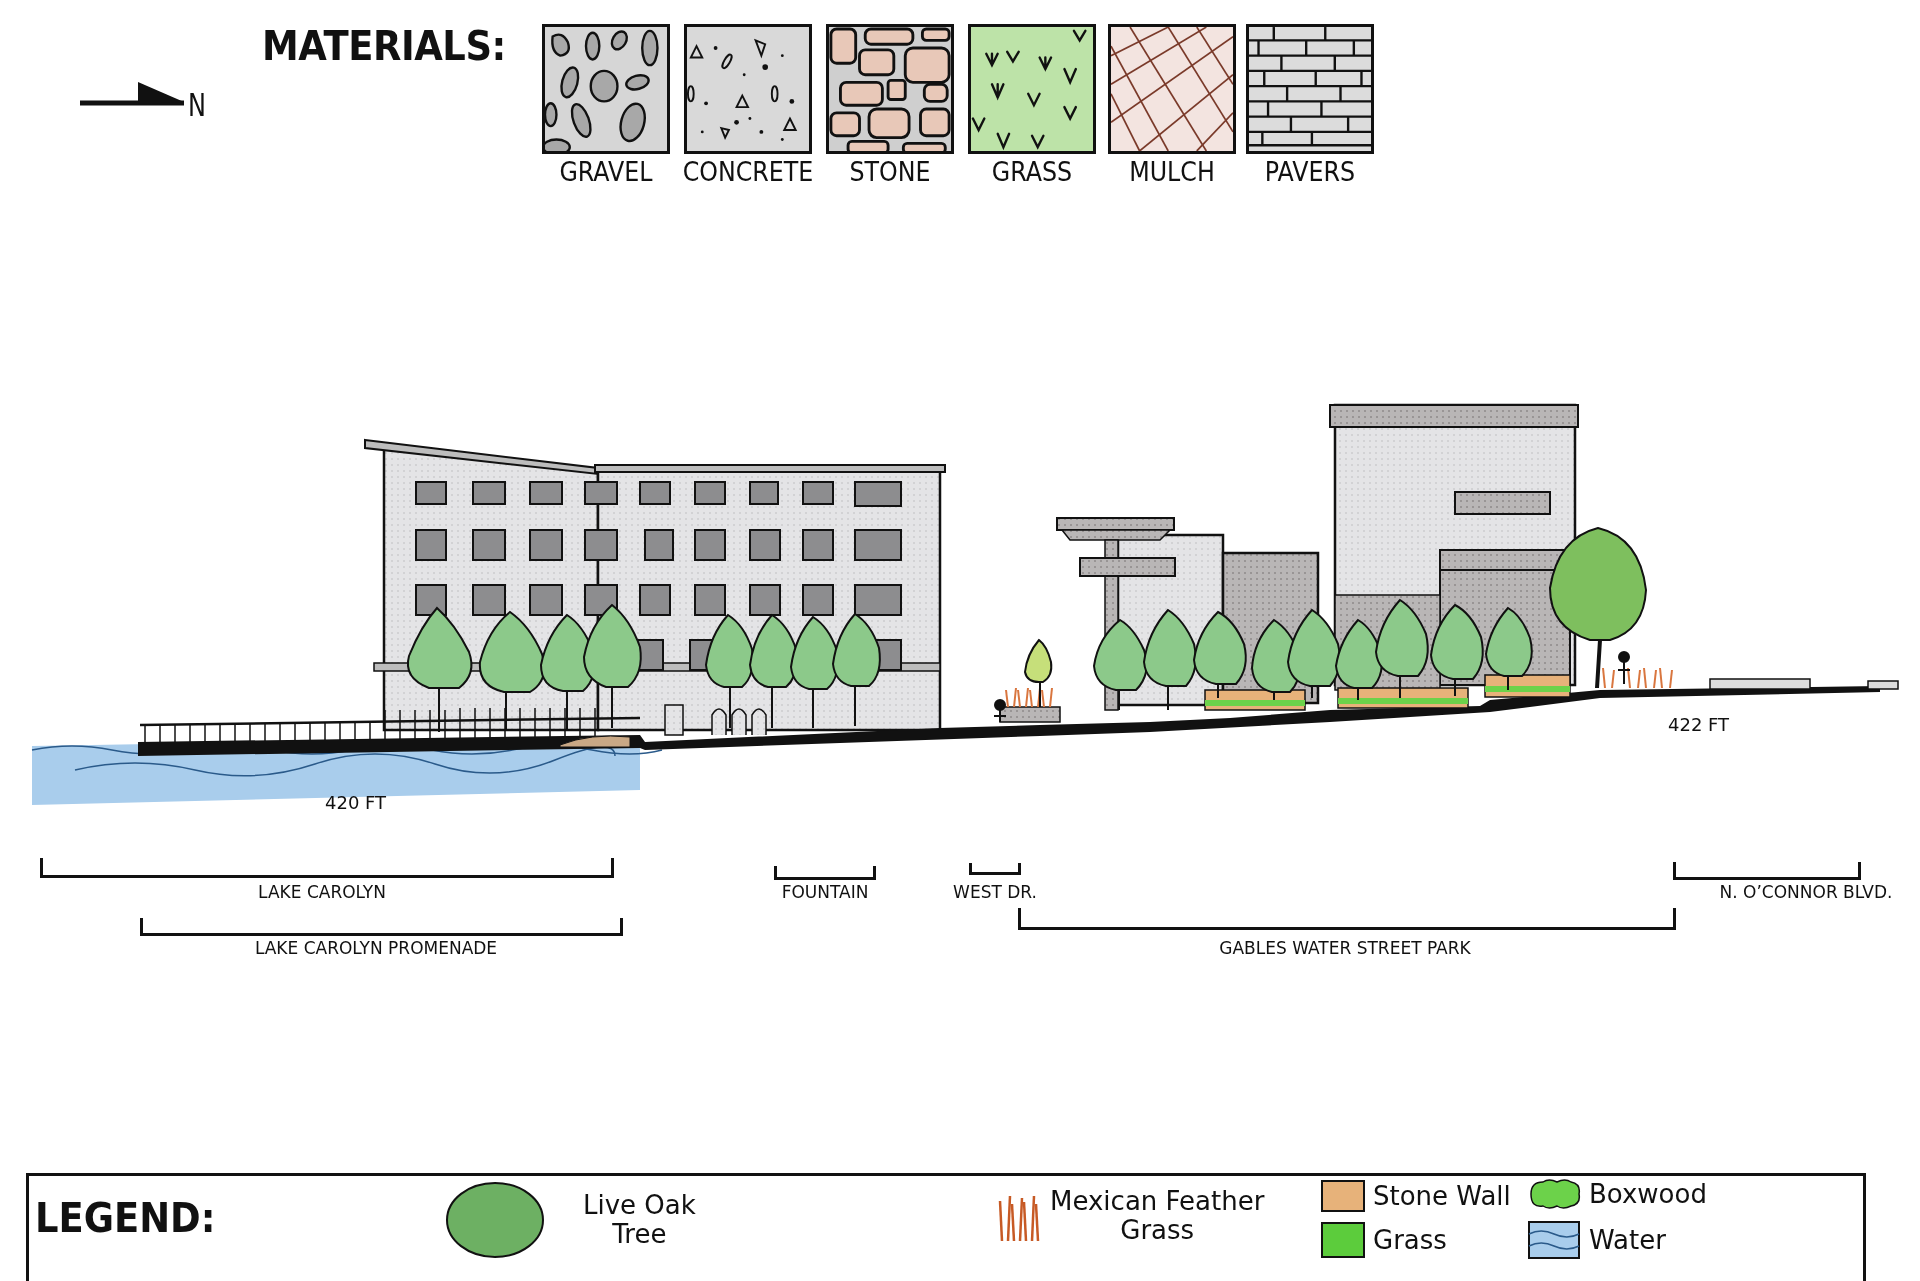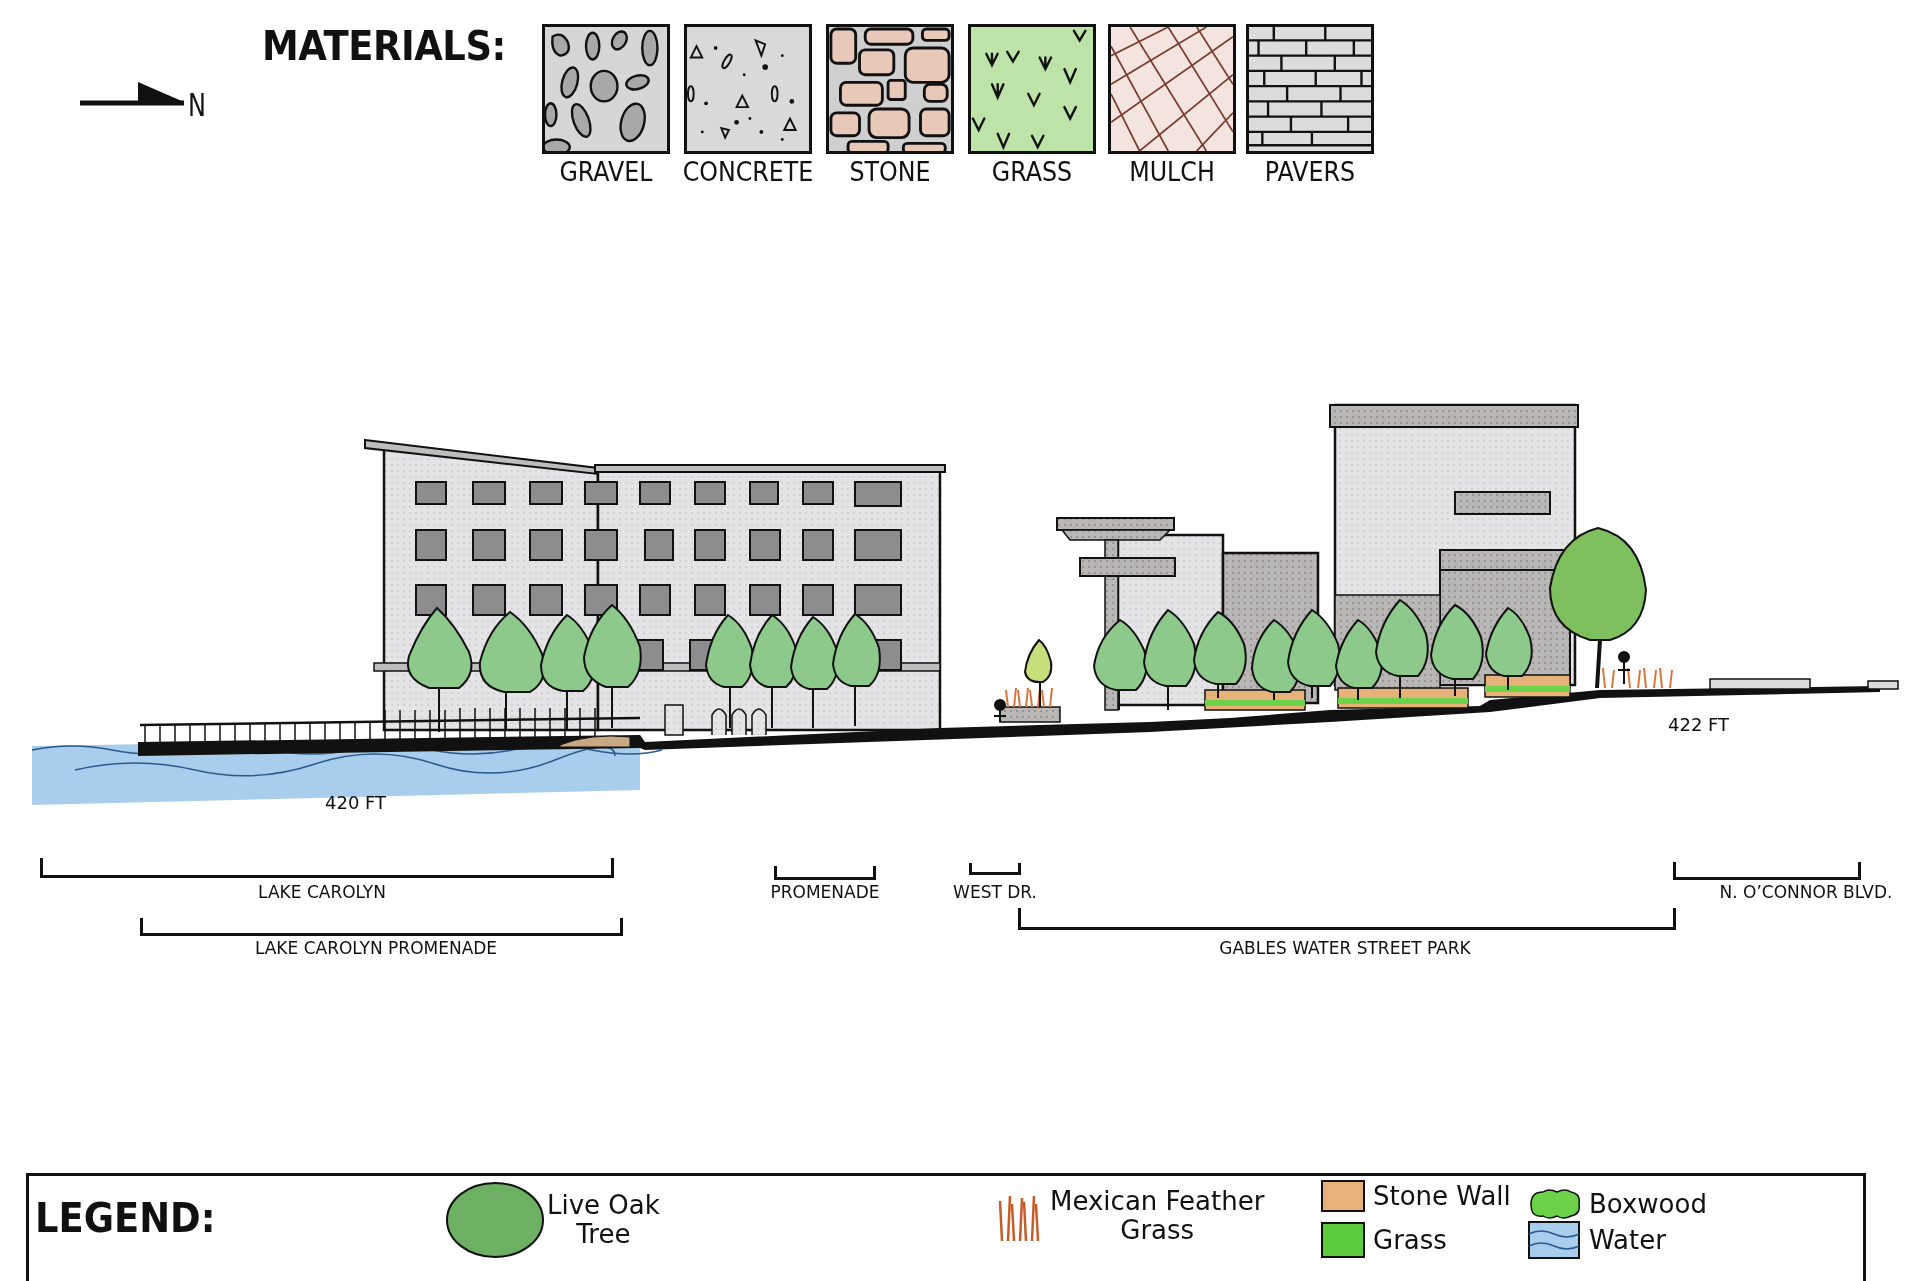--- a/index.html
+++ b/index.html
@@ -401,36 +401,36 @@
 <div class="abs elev-label" style="left:325px; top:792px;">420 FT</div>
 <div class="abs elev-label" style="left:1668px; top:714px;">422 FT</div>
 
 <div class="bracket" style="left:40px; top:858px; width:574px; height:20px;"></div>
 <div class="bracket-label" style="left:322px; top:882px;">LAKE CAROLYN</div>
 
 <div class="bracket" style="left:140px; top:918px; width:483px; height:18px;"></div>
 <div class="bracket-label" style="left:376px; top:938px;">LAKE CAROLYN PROMENADE</div>
 
 <div class="bracket" style="left:774px; top:866px; width:102px; height:14px;"></div>
-<div class="bracket-label" style="left:825px; top:882px;">PROMENADE</div>
+<div class="bracket-label" style="left:825px; top:882px;">FOUNTAIN</div>
 
 <div class="bracket" style="left:969px; top:863px; width:52px; height:12px;"></div>
 <div class="bracket-label" style="left:995px; top:882px;">WEST DR.</div>
 
 <div class="bracket" style="left:1018px; top:908px; width:658px; height:22px;"></div>
 <div class="bracket-label" style="left:1345px; top:938px;">GABLES WATER STREET PARK</div>
 
 <div class="bracket" style="left:1673px; top:862px; width:188px; height:18px;"></div>
 <div class="bracket-label" style="left:1806px; top:882px;">N. O’CONNOR BLVD.</div>
 
 <div class="abs legend">
   <div class="legend-title">LEGEND:</div>
 
 
-  <div class="legend-item" style="left:414px; top:4px;">
+  <div class="legend-item" style="left:414px; top:4px;gap:36px;">
     <svg width="104" height="80">
       <ellipse cx="52" cy="40" rx="48" ry="37" fill="#6db063" stroke="#111" stroke-width="2"></ellipse>
     </svg>
     <span class="legend-text"><span>Live Oak</span><br><span>Tree</span></span>
   </div>
 
 
   <div class="legend-item" style="left:965px; top:10px;">
     <svg width="56" height="60">
       <g stroke="#c75a25" stroke-width="2.5">
@@ -449,21 +449,21 @@
   <div class="legend-item" style="left:1292px; top:4px;">
     <div class="legend-swatch" style="background:#e7b27a;"></div>
     <span class="legend-text" style="margin-left:8px;">Stone Wall</span>
   </div>
 
   <div class="legend-item" style="left:1292px; top:46px;">
     <div class="legend-swatch" style="background:#5ccc3c; height:36px;"></div>
     <span class="legend-text" style="margin-left:8px;">Grass</span>
   </div>
 
-  <div class="legend-item" style="left:1498px; top:12px;">
+  <div class="legend-item" style="left:1498px; top:2px;">
     <svg width="56" height="32">
       <path d="M4 16 q0 -12 12 -12 q6 -4 14 0 q8 -4 14 0 q10 2 8 12 q2 10 -8 12 q-8 4 -14 0 q-8 4 -14 0 q-12 2 -12 -12z" fill="#6cd24a" stroke="#111" stroke-width="1.5"></path>
     </svg>
     <span class="legend-text" style="margin-left:6px;">Boxwood</span>
   </div>
 
   <div class="legend-item" style="left:1498px; top:44px;">
     <svg width="54" height="40">
       <rect x="2" y="2" width="50" height="36" fill="#a9cdec" stroke="#111" stroke-width="2"></rect>
       <path d="M2 14 q12 -6 25 0 t25 0" fill="none" stroke="#2a5a8a" stroke-width="1.5"></path>

